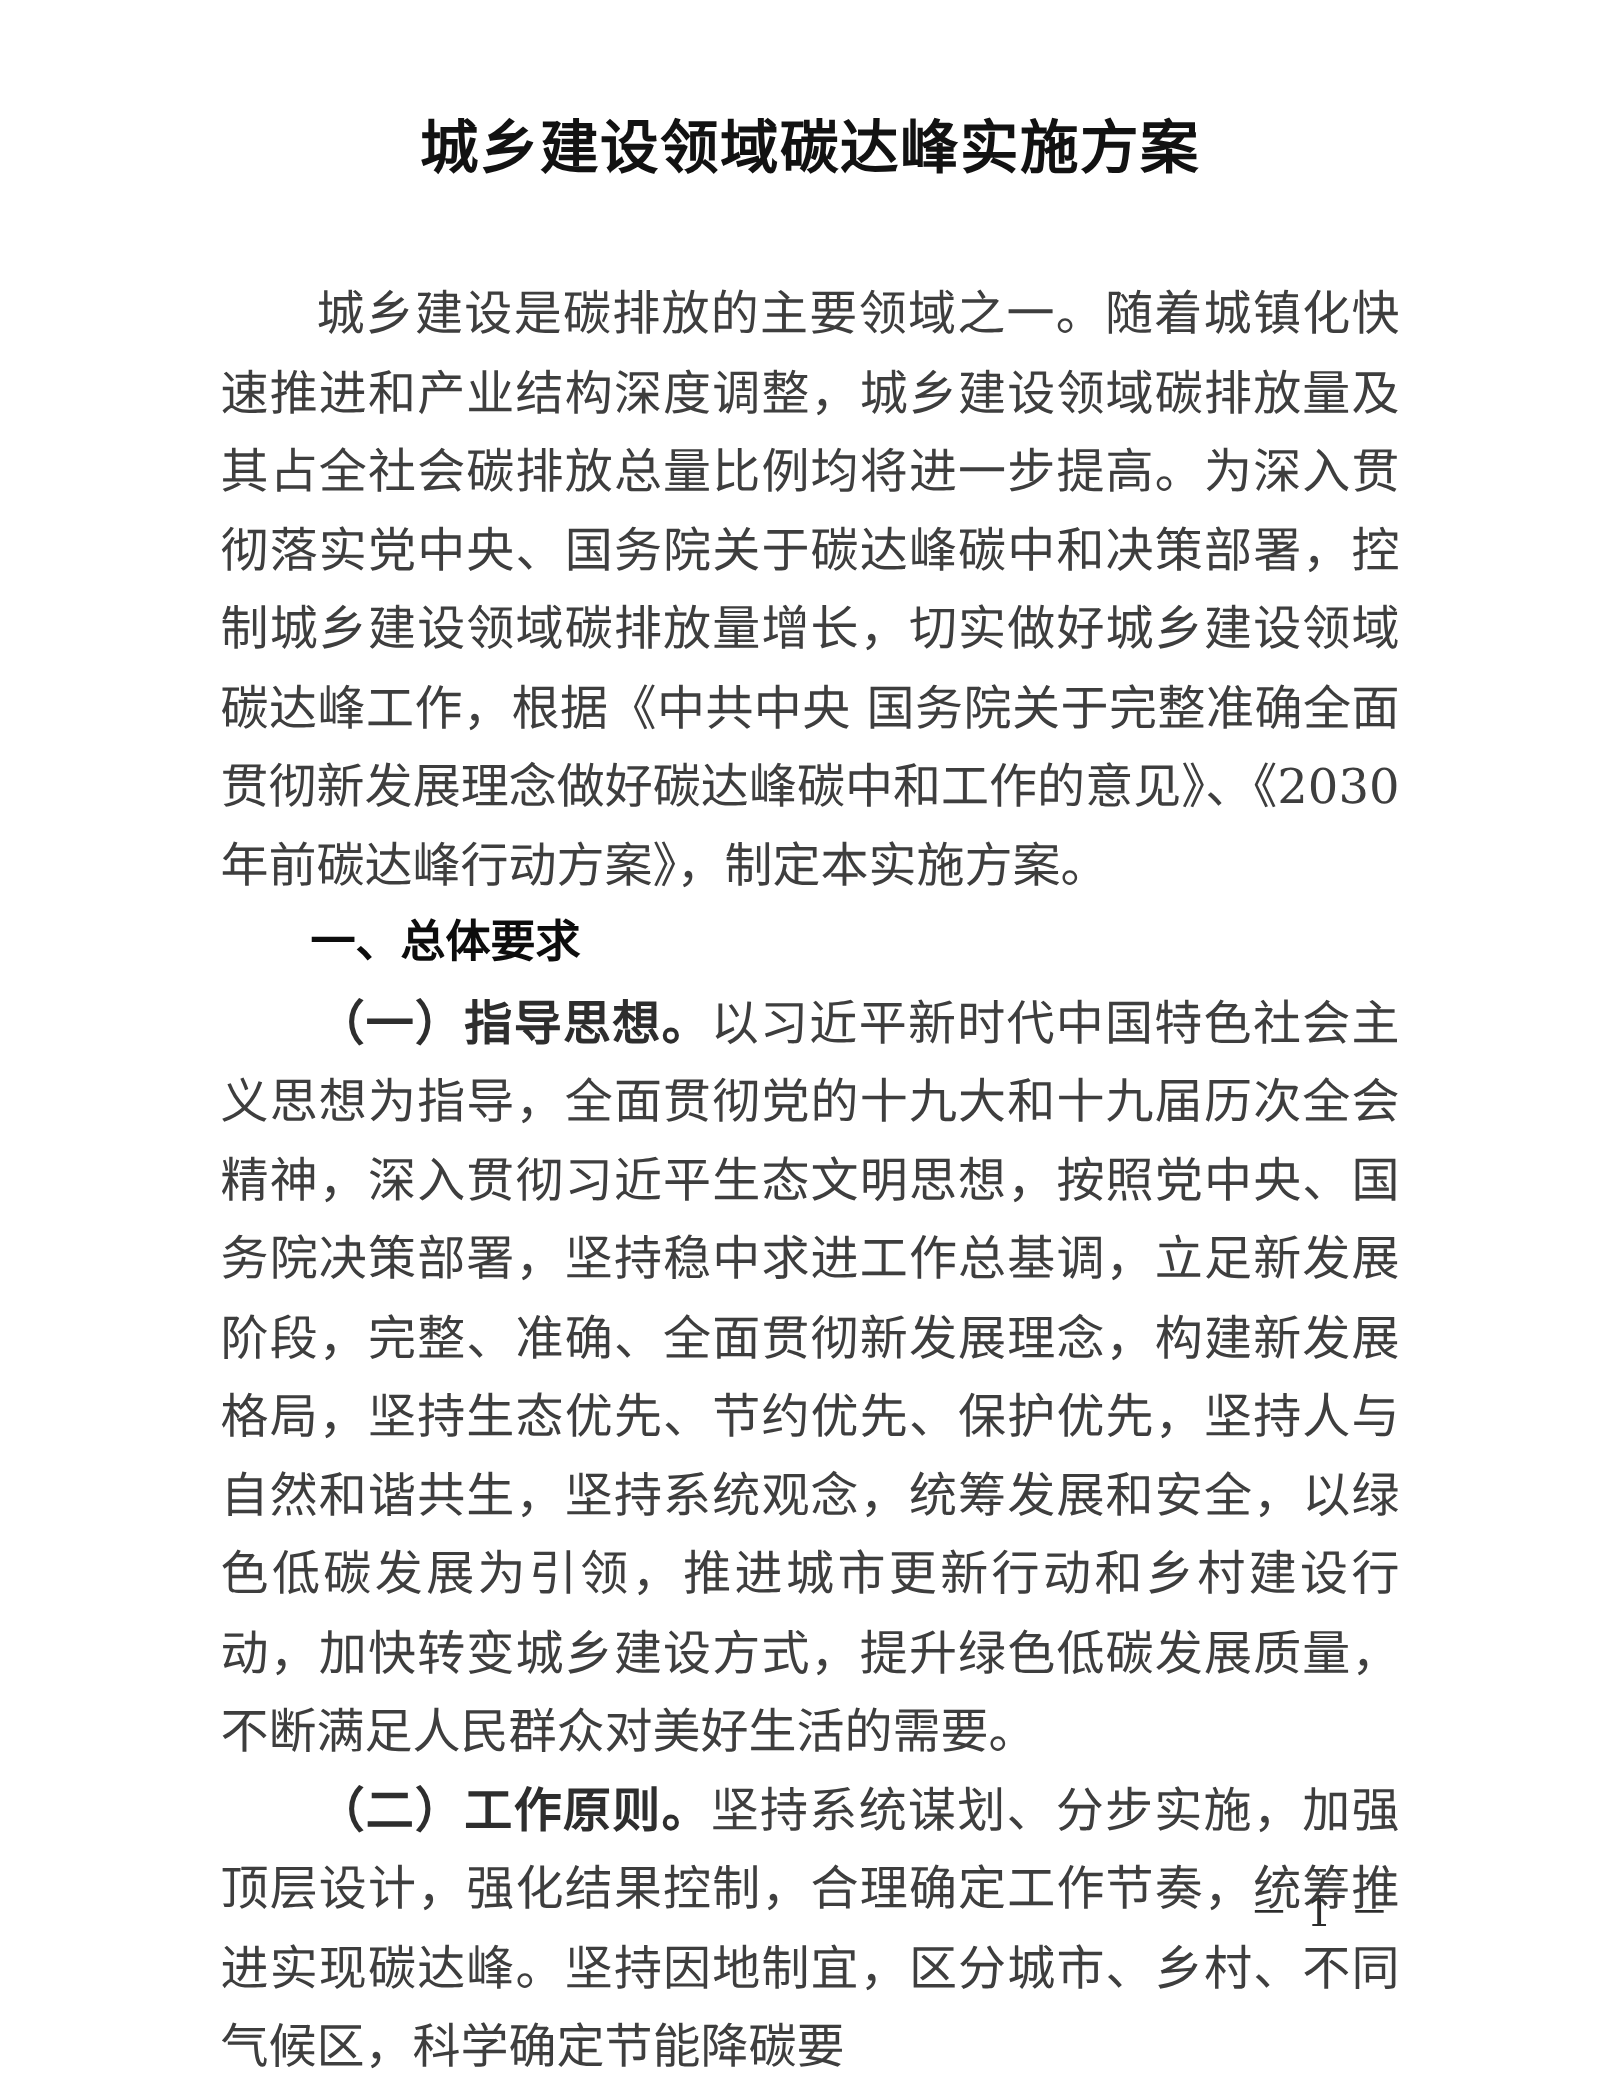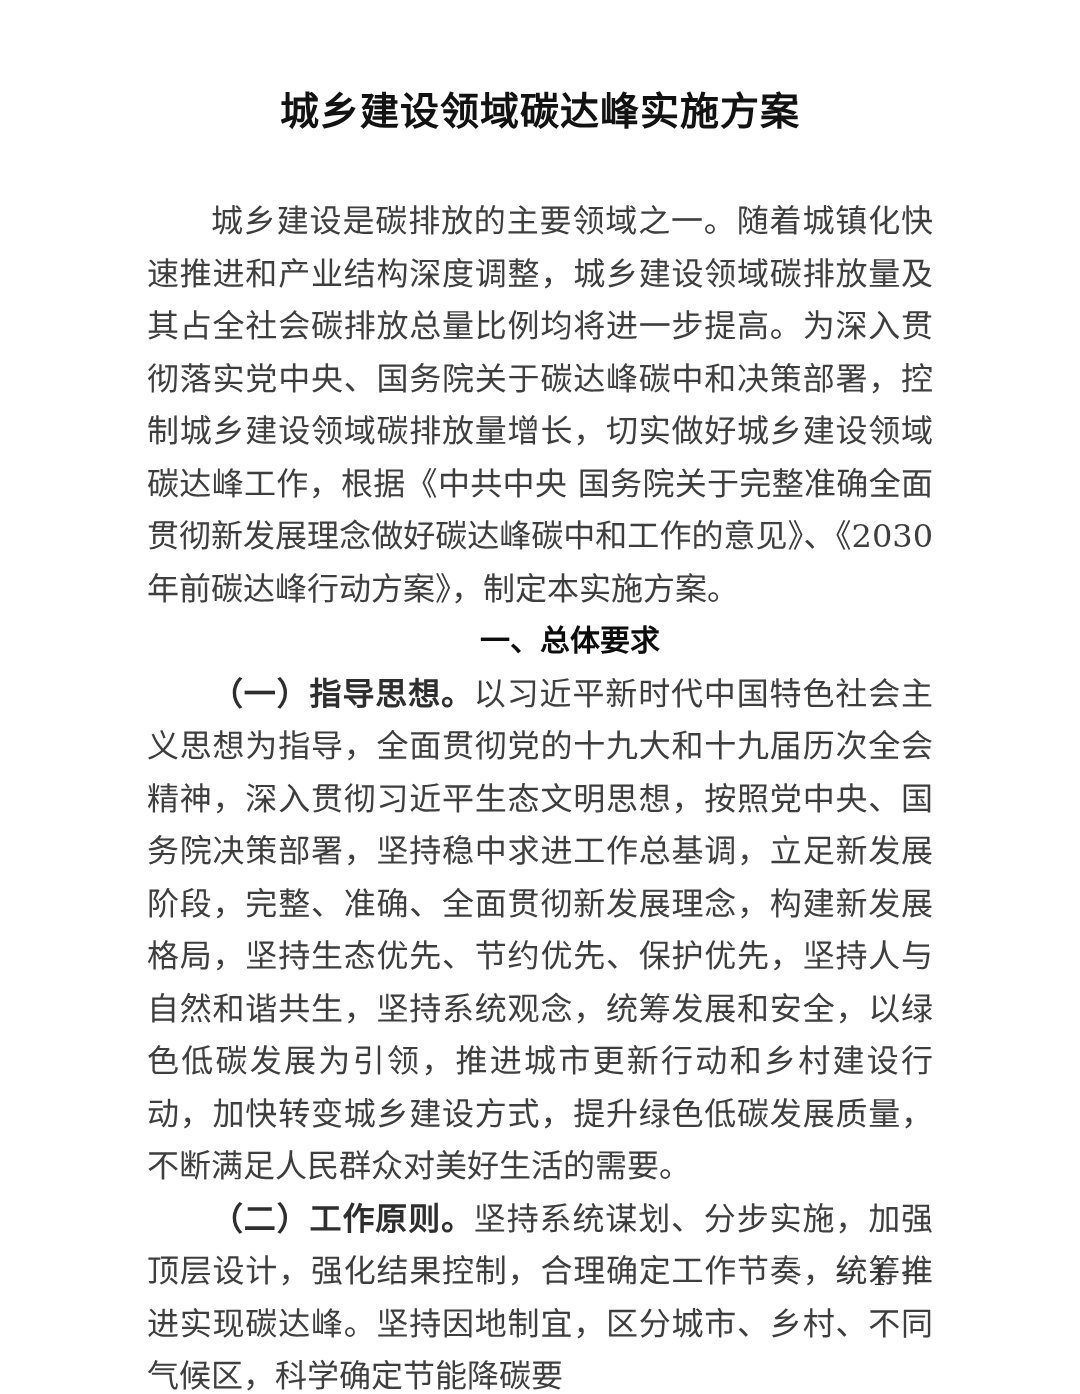--- a/index.html
+++ b/index.html
@@ -9,21 +9,21 @@
   }
   .page {
     position: relative;
     width: 1080px;
     height: 1394px;
     background: #ffffff;
     overflow: hidden;
     font-family: "DejaVu Serif", serif;
   }
   .doc-title {
-    margin: 16px;
+    margin: 4px;
     padding-top: 72px;
     height: 46px;
     line-height: 46px;
     text-align: center;
     font-family: "DejaVu Serif", serif;
     font-weight: 700;
     font-size: 39px;
     letter-spacing: 1px;
     color: #121212;
   }
@@ -52,21 +52,20 @@
     font-weight: 700;
     color: #2e2e2e;
   }
   .section-heading {
     font-family: "Liberation Sans", sans-serif;
     font-weight: 700;
     font-size: 30px;
     line-height: 52.5px;
     text-indent: 2em;
     color: #0d0d0d;
-    text-align: center;
   }
   .page-number {
     position: absolute;
     top: 1260px;
     right: 152px;
     font-size: 26px;
     line-height: 32px;
     color: #2b2b2b;
     font-family: "DejaVu Serif", serif;
     letter-spacing: 2px;

